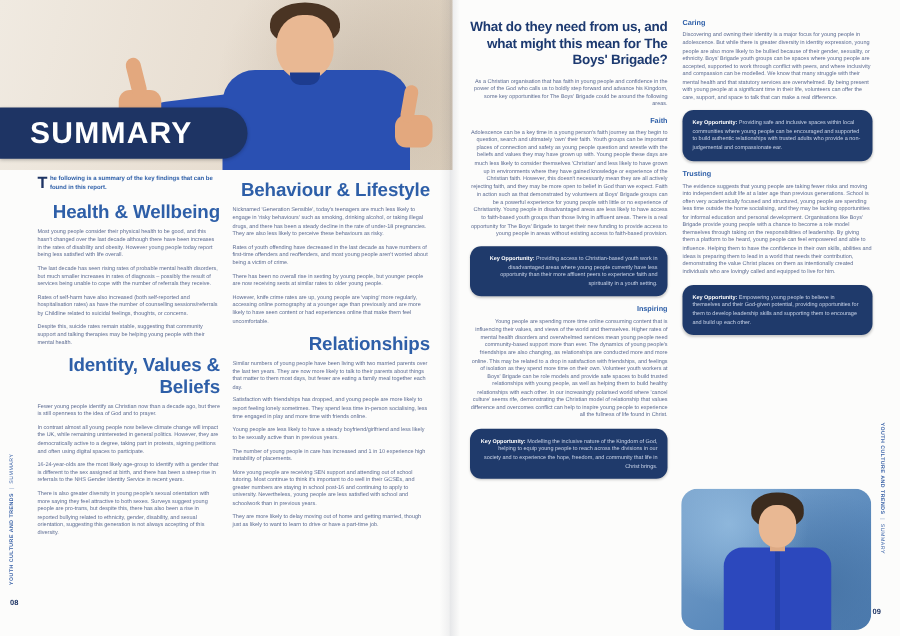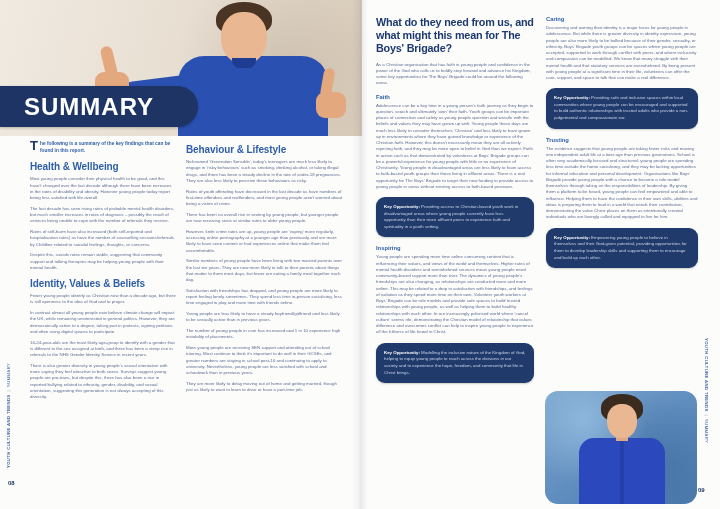--- a/index.html
+++ b/index.html
@@ -27,30 +27,30 @@
   .hero-thumb2 { position:absolute; left:322px; top:68px; width:11px; height:30px; background:#e3a87e; border-radius:6px; transform:rotate(10deg); }
 
   
   .banner { position:absolute; left:0; top:86px; width:198px; height:41px; background:#1e3464;
     border-radius:0 24px 24px 0; display:flex; align-items:center; padding-left:24px;
     box-shadow:0 1px 3px rgba(0,0,0,0.25); }
   .banner span { color:#ffffff; font-size:24px; font-weight:800; letter-spacing:1px; }
 
   
   .bp { font-size:4.4px; line-height:1.42; color:#5d6c92; margin-bottom:4.5px; }
-  h2.sec { font-size:10px; color:#2e5fa8; font-weight:700; margin:7px 0 4px; letter-spacing:-0.1px; }
+  h2.sec { font-size:15px; color:#2e5fa8; font-weight:700; margin:7px 0 4px; letter-spacing:-0.1px;text-align:right; }
   h3.sub { font-size:5.8px; color:#2e5fa8; font-weight:700; margin:7px 0 3px; }
 
   .colL1 { position:absolute; left:30px;  top:140px; width:146px; }
   .colL2 { position:absolute; left:186px; top:137px; width:158px; }
 
   .intro { font-size:4.8px; line-height:1.5; color:#2e5fa8; font-weight:700; margin-bottom:7px; }
   .dropcap { float:left; font-size:13px; line-height:10px; font-weight:800; color:#1e3464; margin:1px 2px 0 0; }
 
-  .colR1 { position:absolute; left:376px; top:16px; width:158px; }
+  .colR1 { position:absolute; left:376px; top:16px; width:158px;text-align:right; }
   .colR2 { position:absolute; left:546px; top:16px; width:152px; }
   .rtitle { font-size:10.8px; line-height:1.22; color:#1d3a70; font-weight:800; margin-bottom:6px; letter-spacing:-0.2px; }
 
   .keyopp { background:#1f3a6b; border-radius:9px; padding:7px 8px; margin:7px 0 8px;
     font-size:4.4px; line-height:1.5; color:#c8d3e8; box-shadow:0 1px 2px rgba(0,0,0,0.2); }
   .ko-label { font-weight:700; color:#ffffff; }
 
   
   .photo2 { position:absolute; left:545px; top:391px; width:152px; height:113px; border-radius:13px; overflow:hidden;
     background:
@@ -110,20 +110,21 @@
     <p class="bp">16-24-year-olds are the most likely age-group to identify with a gender that is different to the sex assigned at birth, and there has been a steep rise in referrals to the NHS Gender Identity Service in recent years.</p>
     <p class="bp">There is also greater diversity in young people's sexual orientation with more saying they feel attractive to both sexes. Surveys suggest young people are pro-trans, but despite this, there has also been a rise in reported bullying related to ethnicity, gender, disability, and sexual orientation, suggesting this generation is not always accepting of this diversity.</p>
   </div>
 
   <div class="colL2">
     <h2 class="sec">Behaviour &amp; Lifestyle</h2>
     <p class="bp">Nicknamed 'Generation Sensible', today's teenagers are much less likely to engage in 'risky behaviours' such as smoking, drinking alcohol, or taking illegal drugs, and there has been a steady decline in the rate of under-18 pregnancies. They are also less likely to perceive these behaviours as risky.</p>
     <p class="bp">Rates of youth offending have decreased in the last decade as have numbers of first-time offenders and reoffenders, and most young people aren't worried about being a victim of crime.</p>
     <p class="bp">There has been no overall rise in sexting by young people, but younger people are now receiving sexts at similar rates to older young people.</p>
     <p class="bp">However, knife crime rates are up, young people are 'vaping' more regularly, accessing online pornography at a younger age than previously and are more likely to have seen content or had experiences online that make them feel uncomfortable.</p>
+    <h2 class="sec">Relationships</h2>
     <p class="bp">Similar numbers of young people have been living with two married parents over the last ten years. They are now more likely to talk to their parents about things that matter to them most days, but fewer are eating a family meal together each day.</p>
     <p class="bp">Satisfaction with friendships has dropped, and young people are more likely to report feeling lonely sometimes. They spend less time in-person socialising, less time engaged in play and more time with friends online.</p>
     <p class="bp">Young people are less likely to have a steady boyfriend/girlfriend and less likely to be sexually active than in previous years.</p>
     <p class="bp">The number of young people in care has increased and 1 in 10 experience high instability of placements.</p>
     <p class="bp">More young people are receiving SEN support and attending out of school tutoring. Most continue to think it's important to do well in their GCSEs, and greater numbers are staying in school post-16 and continuing to apply to university. Nevertheless, young people are less satisfied with school and schoolwork than in previous years.</p>
     <p class="bp">They are more likely to delay moving out of home and getting married, though just as likely to want to learn to drive or have a part-time job.</p>
   </div>
 
   <div class="gutter"></div>
 

